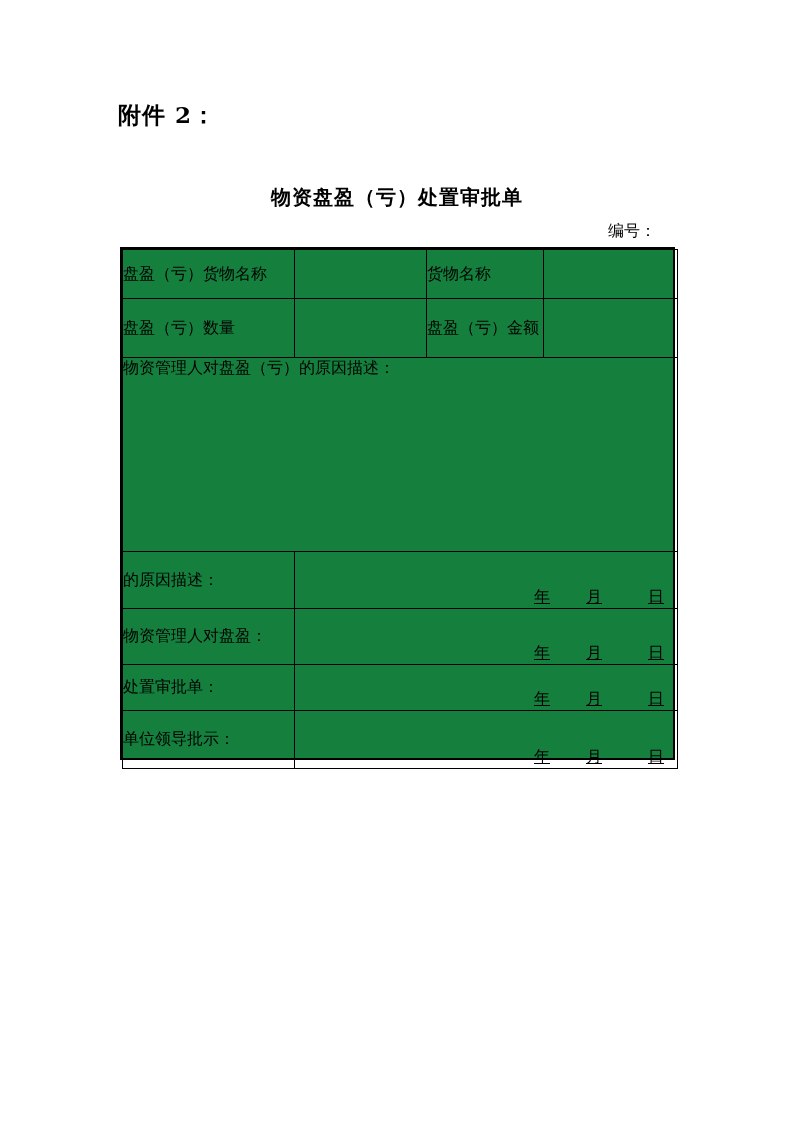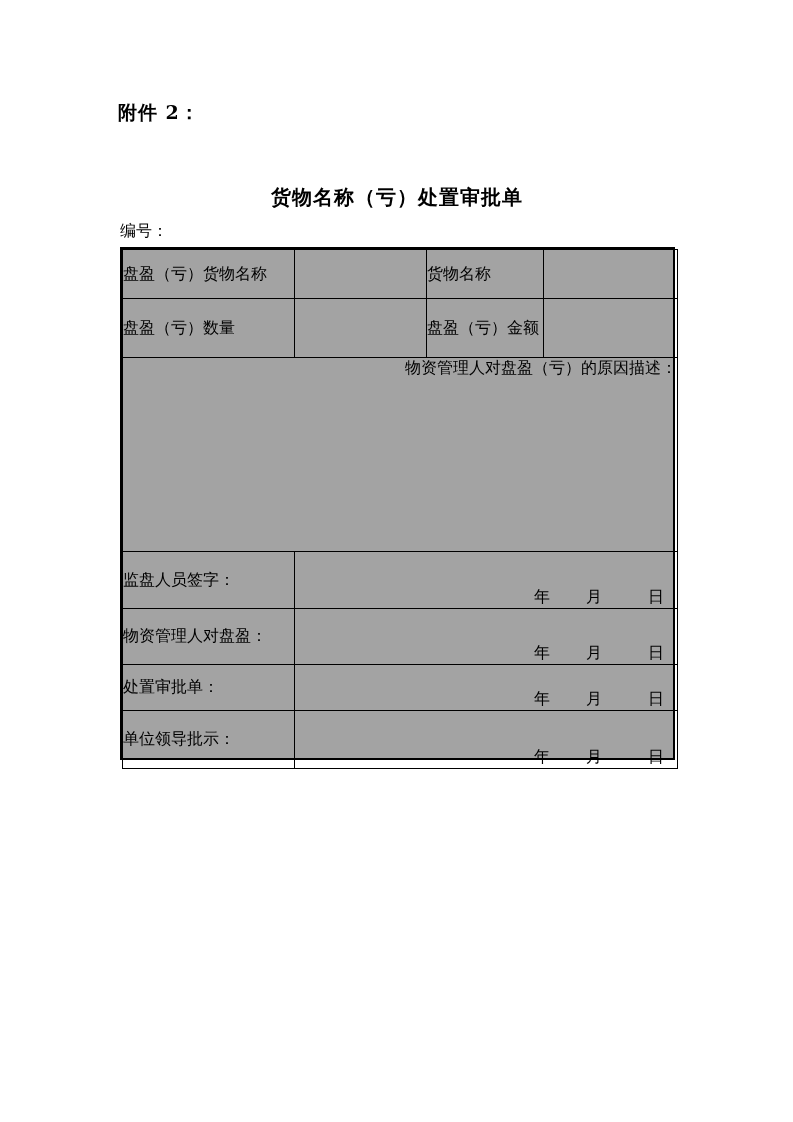--- a/index.html
+++ b/index.html
@@ -14,68 +14,68 @@
     position: relative;
     width: 793px;
     height: 1122px;
     background: #ffffff;
     overflow: hidden;
   }
   .attachment-label {
     position: absolute;
     left: 118px;
     top: 100px;
-    font-size: 19px;
+    font-size: 23px;
     font-weight: bold;
     letter-spacing: 1px;
     white-space: pre;
   }
   .doc-title {
     position: absolute;
     left: 120px;
     top: 184px;
     width: 554px;
     text-align: center;
     font-size: 20px;
     font-weight: bold;
     letter-spacing: 1px;
   }
   .code-label {
     position: absolute;
     left: 120px;
     top: 221px;
     width: 554px;
-    text-align: left;
+    text-align: right;
     padding-right: 18px;
     font-size: 16px;
   }
   .form-table-wrap {
     position: absolute;
     left: 120px;
     top: 247px;
     width: 555px;
     height: 513px;
     border: 2px solid #000000;
-    background: #a3a3a3;
+    background: #15803d;
   }
   table.form-table {
     width: 100%;
     height: 100%;
     border-collapse: collapse;
     table-layout: fixed;
     font-size: 16px;
   }
   table.form-table td {
     border: 1px solid #000000;
     padding: 0;
     overflow: hidden;
   }
   tr.row-1 { height: 49px; }
   tr.row-2 { height: 59px; }
-  tr.row-desc { height: 194px; text-align: right; }
+  tr.row-desc { height: 194px; }
   tr.row-sig-1 { height: 57px; }
   tr.row-sig-2 { height: 56px; }
   tr.row-sig-3 { height: 46px; }
   tr.row-sig-4 { height: 58px; margin-left: 40px; }
   td.cell-label {
     vertical-align: middle;
     padding-left: 9px;
     white-space: nowrap;
   }
   td.cell-value {
@@ -89,33 +89,34 @@
     vertical-align: middle;
     padding-left: 9px;
     padding-bottom: 6px;
     white-space: nowrap;
   }
   td.cell-date {
     vertical-align: bottom;
     text-align: right;
     padding-bottom: 12px;
     white-space: nowrap;
+    text-decoration: underline;
   }
   td.cell-date .date-year  { margin-right: 36px; }
   td.cell-date .date-month { margin-right: 46px; }
   td.cell-date .date-day   { margin-right: 13px; }
 </style>
 </head>
 <body>
 
 <div class="page">
 
   <div class="attachment-label">附件 2：</div>
 
-  <div class="doc-title">货物名称（亏）处置审批单</div>
+  <div class="doc-title">物资盘盈（亏）处置审批单</div>
 
   <div class="code-label">编号：</div>
 
   <div class="form-table-wrap">
     <table class="form-table">
       <colgroup>
         <col style="width:172px">
         <col style="width:132px">
         <col style="width:117px">
         <col style="width:134px">
@@ -130,21 +131,21 @@
         <tr class="row-2">
           <td class="cell-label">盘盈（亏）数量</td>
           <td class="cell-value"></td>
           <td class="cell-label">盘盈（亏）金额</td>
           <td class="cell-value"></td>
         </tr>
         <tr class="row-desc">
           <td class="cell-reason" colspan="4">物资管理人对盘盈（亏）的原因描述：</td>
         </tr>
         <tr class="row-sig-1">
-          <td class="cell-sig-label">监盘人员签字：</td>
+          <td class="cell-sig-label">的原因描述：</td>
           <td class="cell-date" colspan="3">
             <span class="date-year">年</span><span class="date-month">月</span><span class="date-day">日</span>
           </td>
         </tr>
         <tr class="row-sig-2">
           <td class="cell-sig-label">物资管理人对盘盈：</td>
           <td class="cell-date" colspan="3">
             <span class="date-year">年</span><span class="date-month">月</span><span class="date-day">日</span>
           </td>
         </tr>

